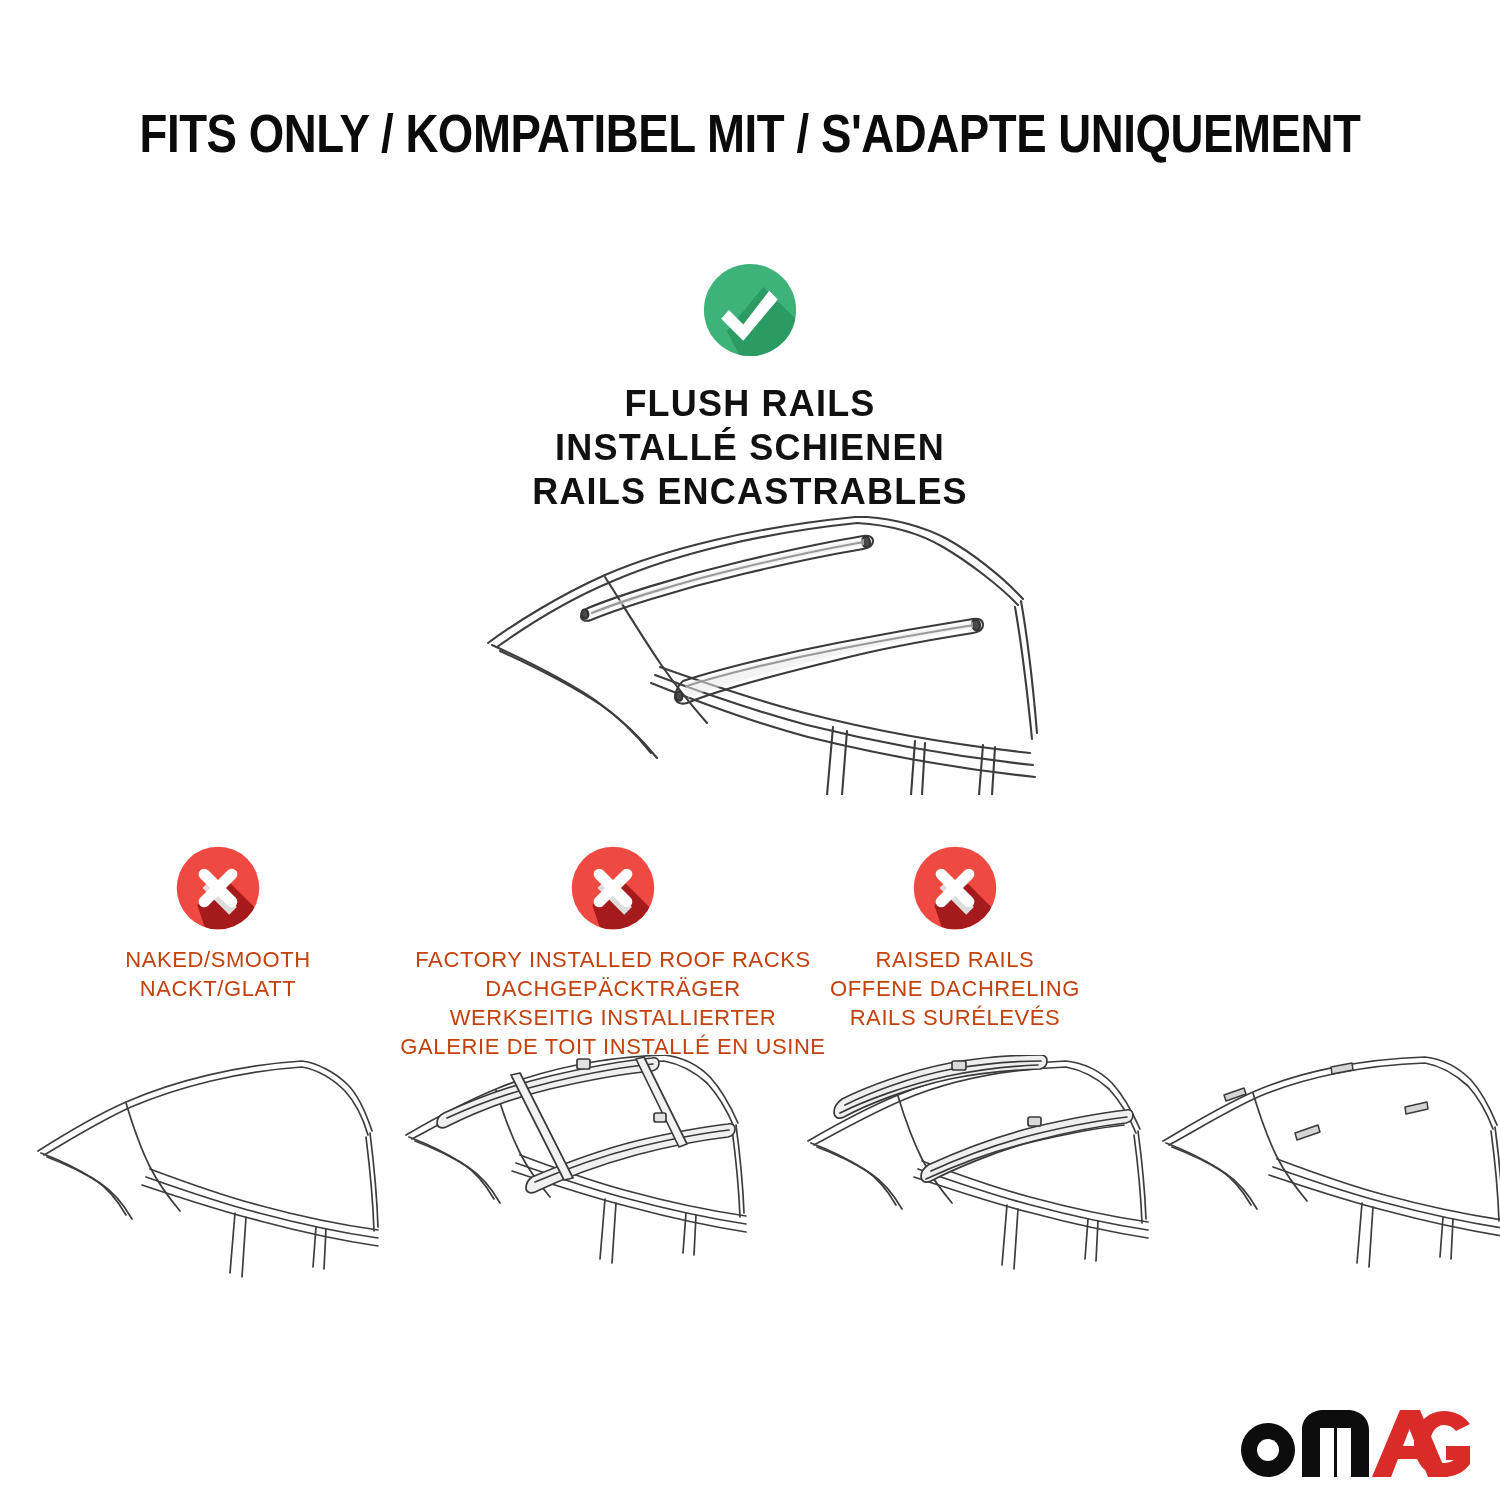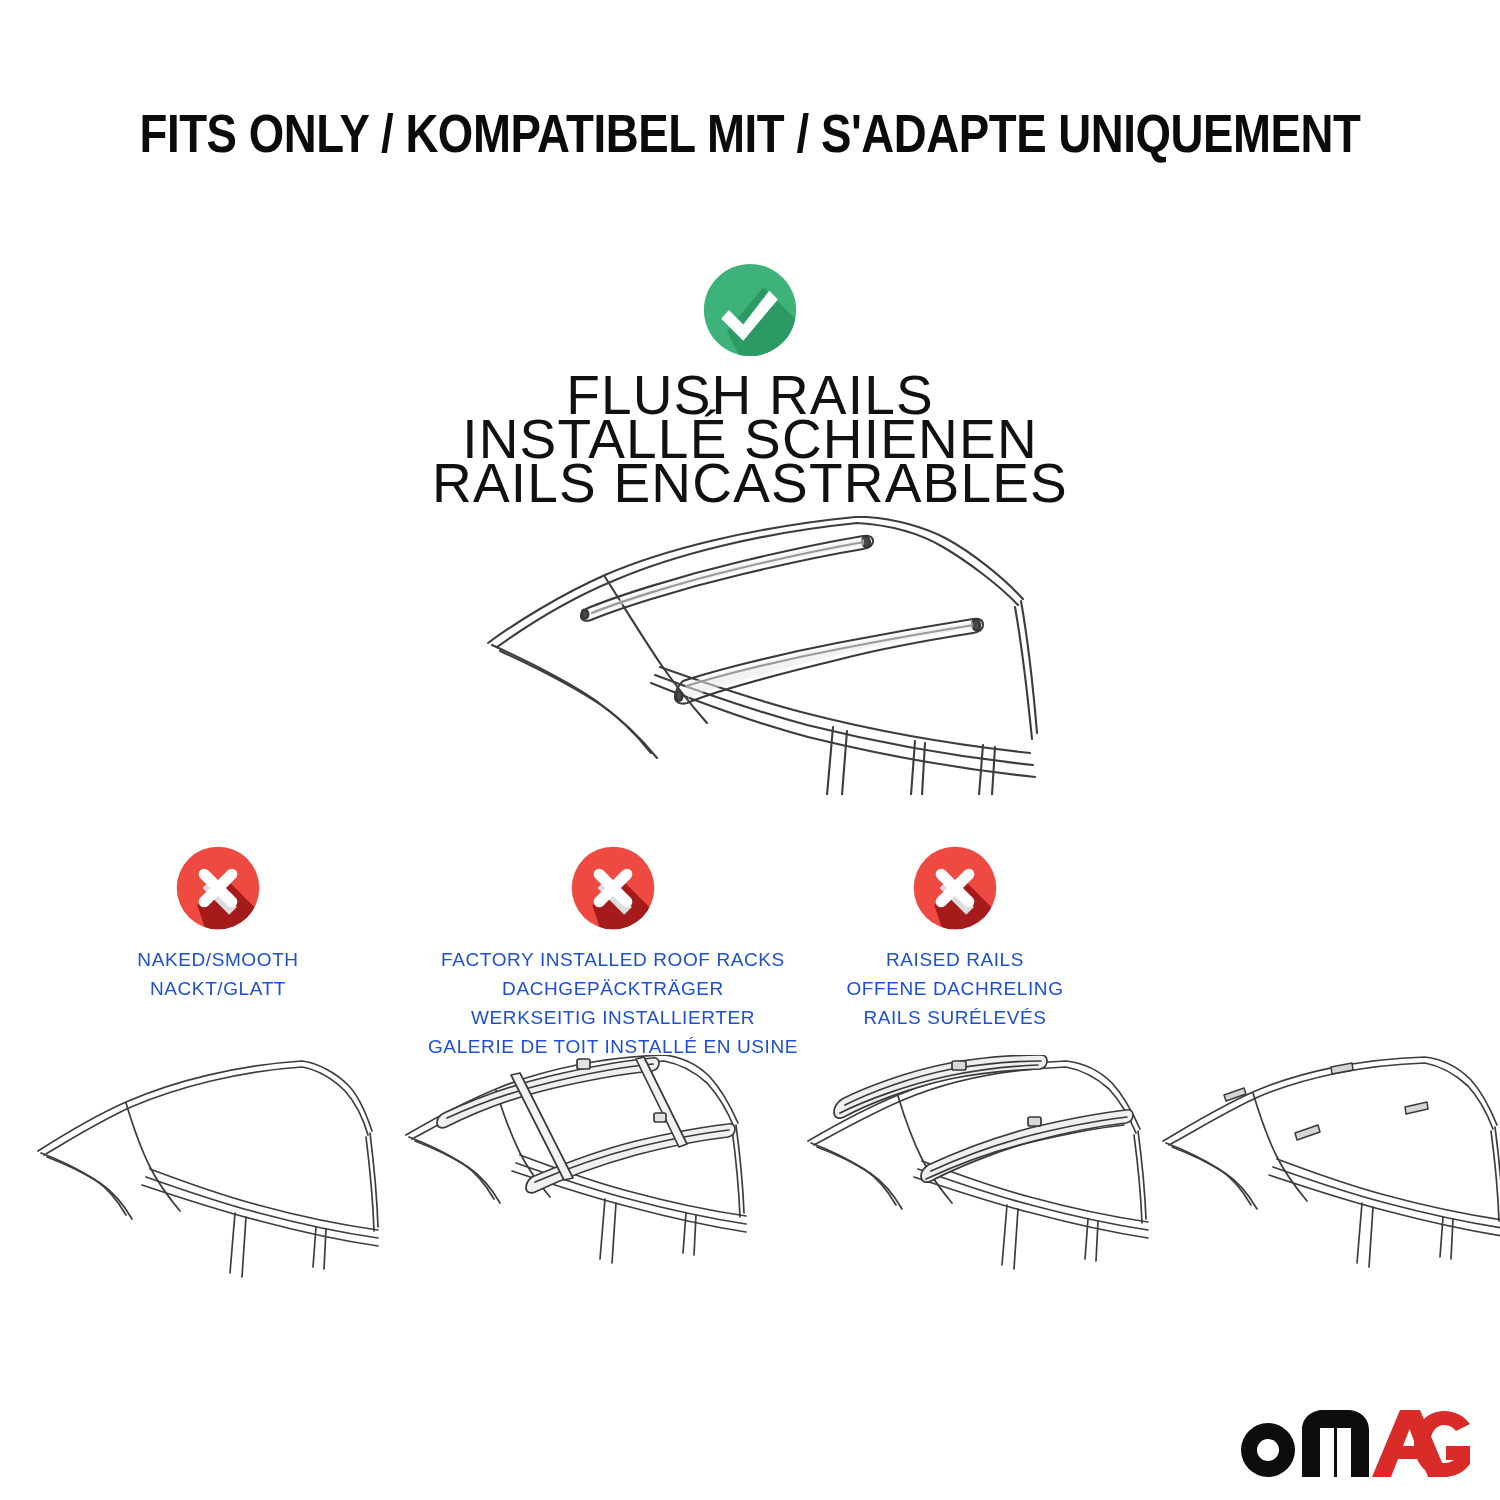--- a/index.html
+++ b/index.html
@@ -33,24 +33,24 @@
     left:0;right:0;
     top:262px;
     text-align:center;
   }
   .circle-icon{
     width:96px;height:96px;
     margin:0 auto;
     display:block;
   }
   .ok-text{
-    margin-top:15px;
-    font-size:55px;
+    margin-top:24px;
+    font-size:36px;
     line-height:44px;
-    font-weight:400;
+    font-weight:700;
     letter-spacing:1.2px;
     color:#111111;
   }
   .ok-text div{white-space:nowrap;}
 
   .hero-car{
     position:absolute;
     left:455px;
     top:495px;
     width:600px;
@@ -69,24 +69,24 @@
     top:0;
     text-align:center;
   }
   .col .x-icon{
     width:86px;height:86px;
     display:block;
     margin:0 auto;
   }
   .col .label{
     margin-top:14px;
-    font-size:19px;
+    font-size:22px;
     line-height:29px;
     letter-spacing:0.6px;
-    color:#1d4ed8;
+    color:#c2410c;
     font-weight:400;
   }
   .col .label div{white-space:nowrap;}
 
   .col-0{left:58px;width:320px;}
   .col-1{left:388px;width:450px;}
   .col-2{left:810px;width:290px;}
   .col-3{left:1165px;width:306px;}
 
   

